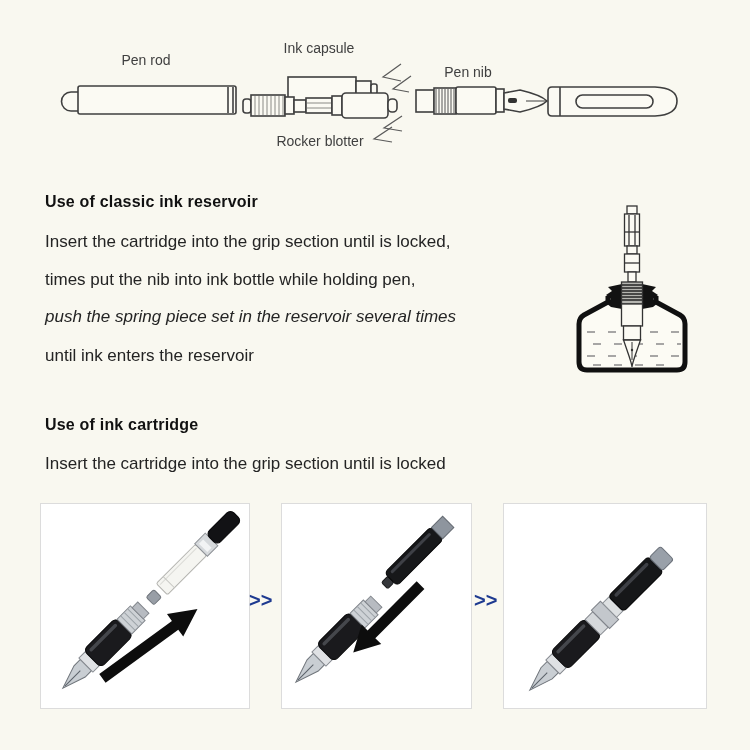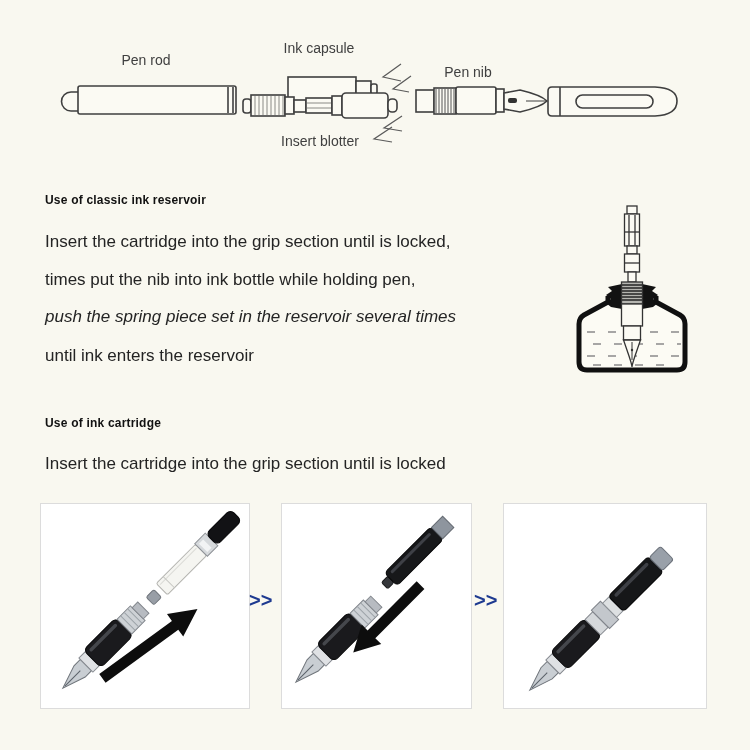--- a/index.html
+++ b/index.html
@@ -17,21 +17,21 @@
   .lbl{
     position:absolute;
     transform:translateX(-50%);
     font-size:14px;
     color:#404040;
     white-space:nowrap;
   }
   .parts-svg{position:absolute;left:0;top:0;}
   .heading{
     position:absolute;left:45px;
-    font-size:12px;font-weight:700;color:#111;
+    font-size:16px;font-weight:700;color:#111;
     white-space:nowrap;letter-spacing:0.2px;
   }
   .body-line{
     position:absolute;left:45px;
     font-size:17px;color:#242424;
     white-space:nowrap;
   }
   .bottle-svg{position:absolute;left:565px;top:192px;}
   .panel{
     position:absolute;top:503px;height:206px;
@@ -55,21 +55,21 @@
 </style>
 </head>
 <body>
 
 <div class="canvas">
 
   <div class="lbl" style="left:146px;top:52px;">Pen rod</div>
   <div class="lbl" style="left:319px;top:40px;">Ink capsule</div>
   <div class="lbl" style="left:468px;top:52px;margin-top:12px;">Pen nib</div>
   <div class="lbl" style="left:612px;top:52px;margin-top:37px;">Cap of a pen</div>
-  <div class="lbl" style="left:320px;top:133px;">Insert blotter</div>
+  <div class="lbl" style="left:320px;top:133px;">Rocker blotter</div>
 
   <svg class="parts-svg" width="750" height="180" viewBox="0 0 750 180">
     <g stroke="#3f3f3f" stroke-width="1.6" fill="#fbfaf3">
 
       <g>
         <path d="M80,92 L71,92 A9.5,9.5 0 0 0 71,111 L80,111 Z"></path>
         <rect x="78" y="86" width="158" height="28" rx="2"></rect>
         <line x1="228" y1="87" x2="228" y2="113"></line>
         <line x1="233" y1="87" x2="233" y2="113"></line>
       </g>

